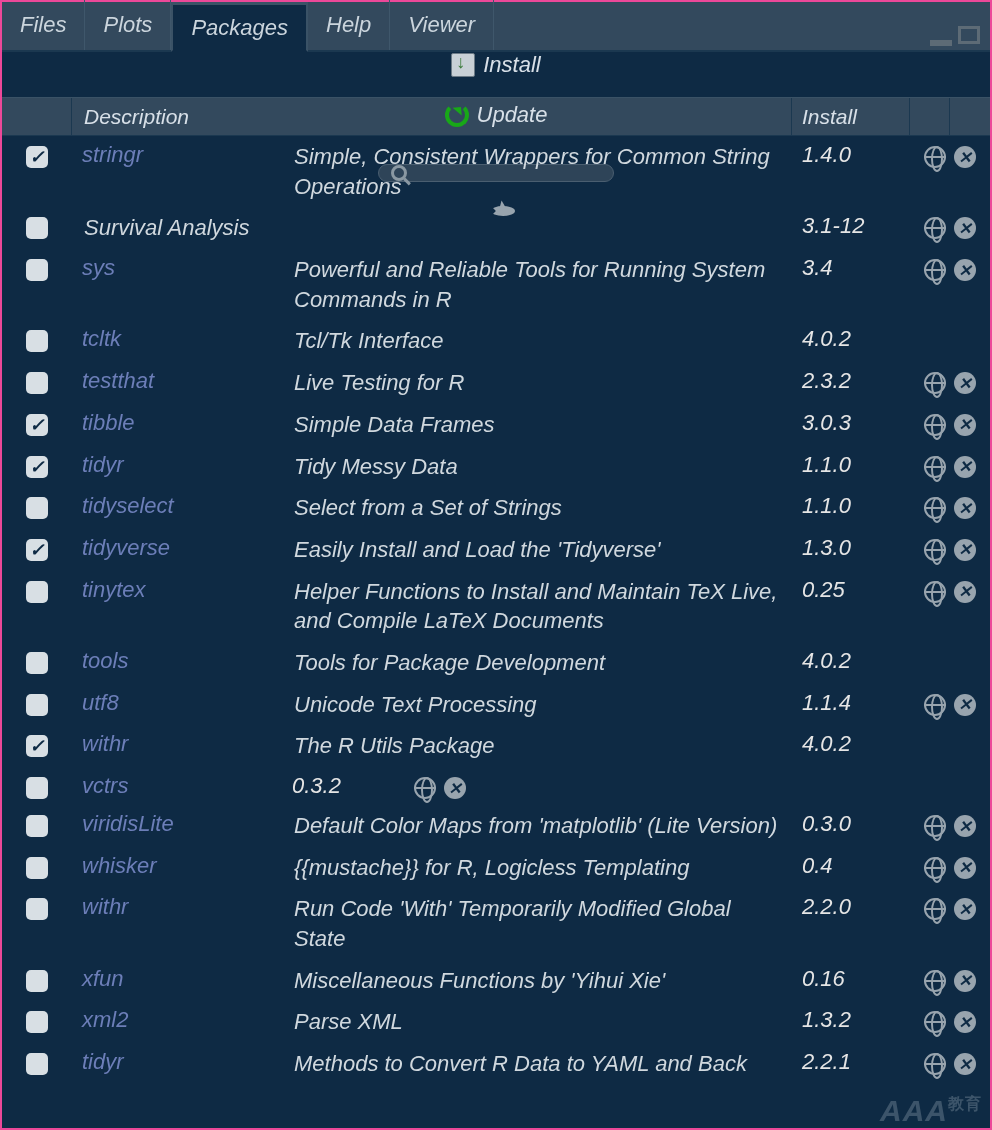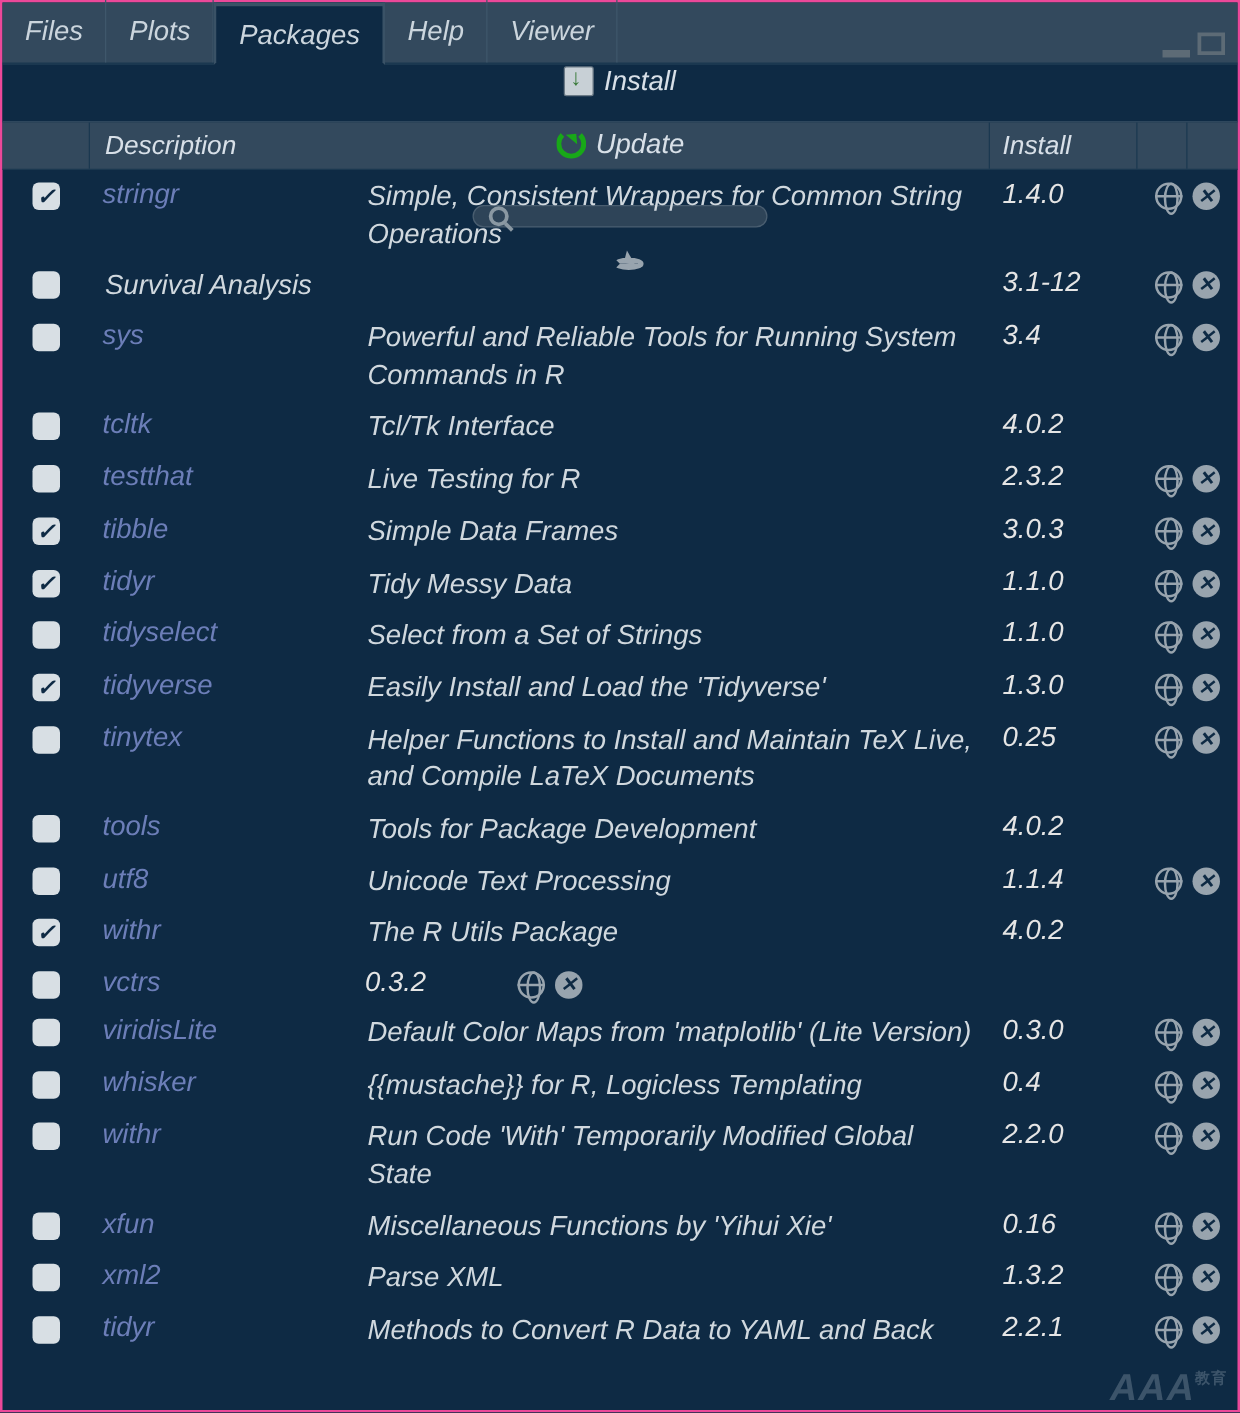--- a/index.html
+++ b/index.html
@@ -251,21 +251,21 @@
   right: 10px;
   bottom: 4px;
   font-family: Arial, sans-serif;
   font-size: 30px;
   font-style: italic;
   font-weight: bold;
   color: rgba(200,210,220,0.25);
   letter-spacing: 1px;
   line-height: 1;
 }
-.watermark small { font-size: 12px; font-style: normal; vertical-align: top;}
+.watermark small { font-size: 16px; font-style: normal; vertical-align: top;}
 </style>
 </head>
 <body>
 
 <div class="panel">
   <div class="tabstrip">
       <div class="tab">Files</div>
       <div class="tab">Plots</div>
       <div class="tab active">Packages</div>
       <div class="tab">Help</div>

